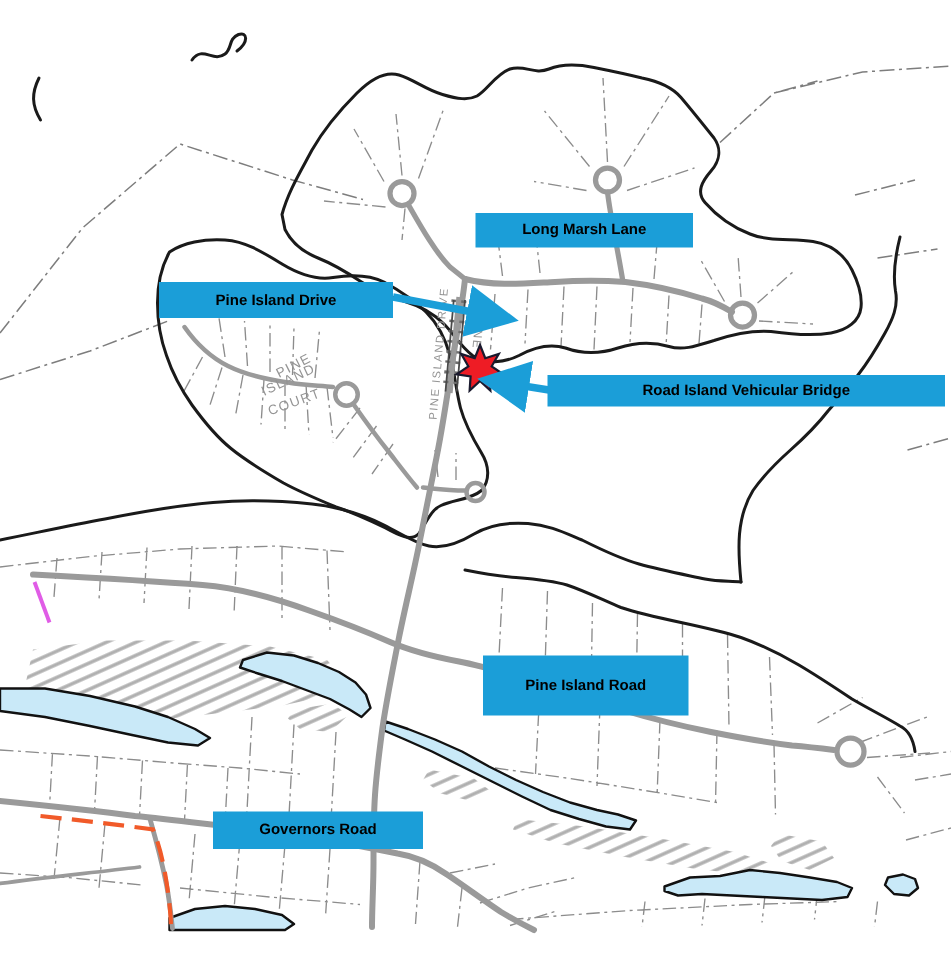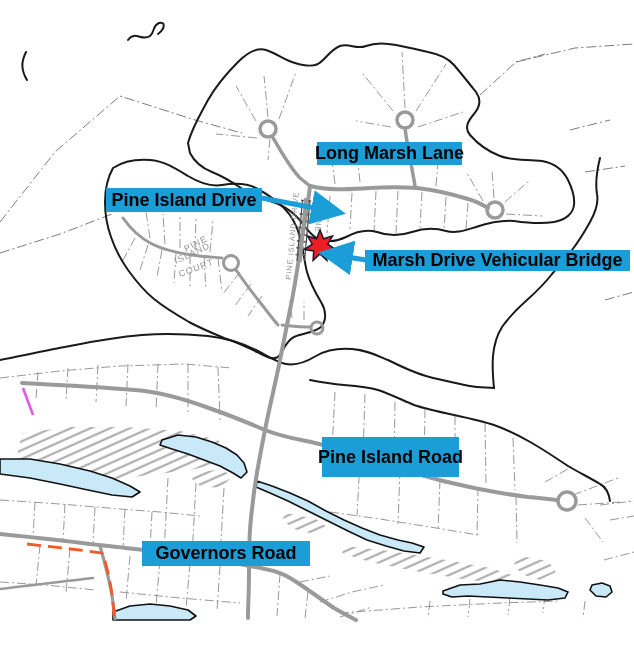--- a/index.html
+++ b/index.html
@@ -7,21 +7,21 @@
          font-family:"Liberation Sans",sans-serif;}
   svg{position:absolute;left:0;top:0;}
   .parcel{fill:none;stroke:#8C8C8C;stroke-width:0.9;stroke-dasharray:9 3 2 3;}
   .bound{fill:none;stroke:#7d7d7d;stroke-width:1;stroke-dasharray:10 3 2 3;}
   .shore{fill:none;stroke:#1A1A1A;stroke-width:2;stroke-linecap:round;stroke-linejoin:round;}
   .water{fill:#C9E9F8;stroke:#111111;stroke-width:1.6;stroke-linejoin:round;}
   .road{fill:none;stroke:#9A9A9A;stroke-linecap:round;stroke-linejoin:round;}
   .cds{fill:none;stroke:#9A9A9A;}
   .hatch{fill:url(#marshhatch);stroke:none;}
   .stext{fill:#949494;letter-spacing:1px;}
-  .callout{position:absolute;background:#1B9ED8;color:#000;font-weight:bold;font-size:18px;
+  .callout{position:absolute;background:#1B9ED8;color:#000;font-weight:bold;font-size:10px;
            display:flex;align-items:center;justify-content:center;white-space:nowrap;}
 </style>
 </head>
 <body>
 
 <div id="stage">
 <svg width="634" height="645" viewBox="0 0 634 645">
   <defs>
     <pattern id="marshhatch" width="8" height="8" patternUnits="userSpaceOnUse" patternTransform="rotate(-24)">
       <line x1="0" y1="4" x2="8" y2="4" stroke="#B0B0B0" stroke-width="2.3"></line>
@@ -107,16 +107,16 @@
   <polygon points="320,230 323.5,238.8 332.5,236 327.8,244.2 335.6,249.6 326.3,251 326.9,260.4 320,254 313.1,260.4 313.7,251 304.4,249.6 312.2,244.2 307.5,236 316.5,238.8" stroke="#1a1a2e" stroke-width="1.5" fill="#EE1C25"></polygon>
 
   <g stroke="#1B9ED8" stroke-width="5" fill="none">
     <path marker-end="url(#ah)" d="M262,198 L336,212"></path>
     <path marker-end="url(#ah)" d="M366,260 L328,254"></path>
   </g>
 </svg>
 
 <div class="callout" style="left:317px;top:142px;width:145px;height:23px;">Long Marsh Lane</div>
 <div class="callout" style="left:106px;top:188px;width:156px;height:24px;">Pine Island Drive</div>
-<div class="callout" style="left:365px;top:250px;width:265px;height:21px;">Marsh Drive Vehicular Bridge</div>
+<div class="callout" style="left:365px;top:250px;width:265px;height:21px;">Road Island Vehicular Bridge</div>
 <div class="callout" style="left:322px;top:437px;width:137px;height:40px;">Pine Island Road</div>
-<div class="callout" style="left:142px;top:541px;width:168px;height:25px;">Governors Road</div>
+<div class="callout" style="left:142px;top:541px;width:140px;height:25px;">Governors Road</div>
 </div>
 
 </body></html>

